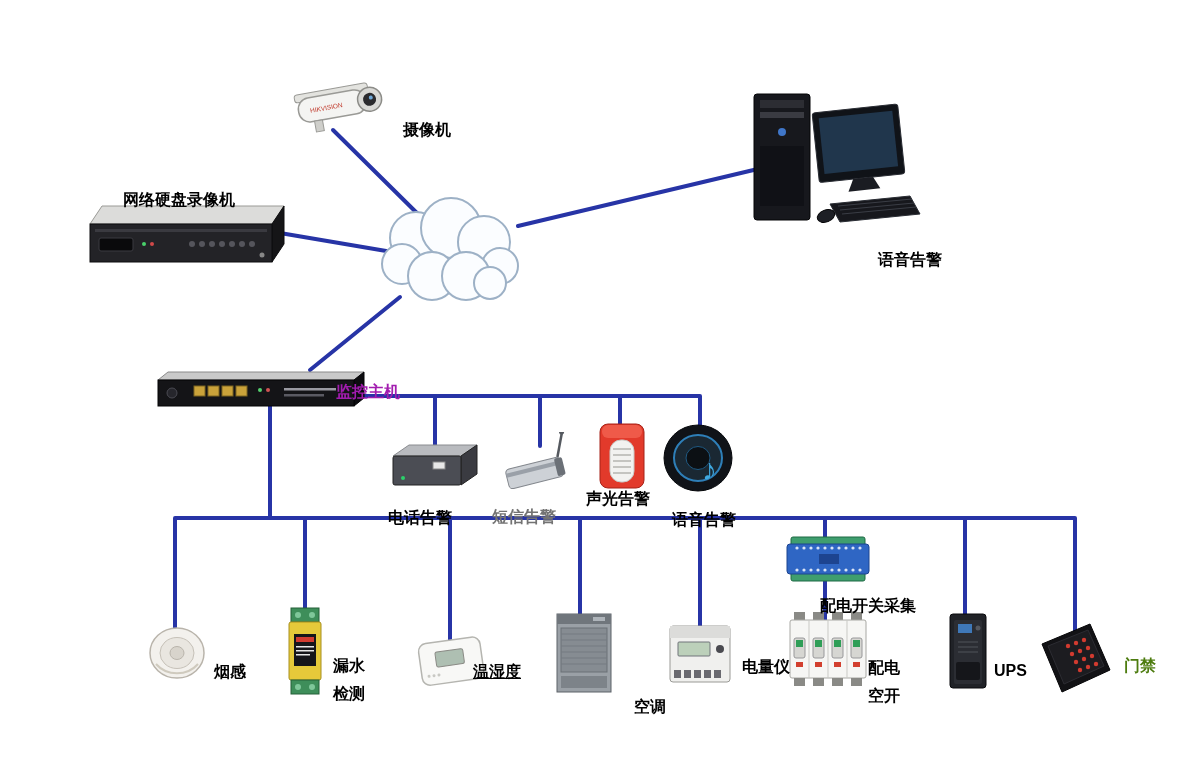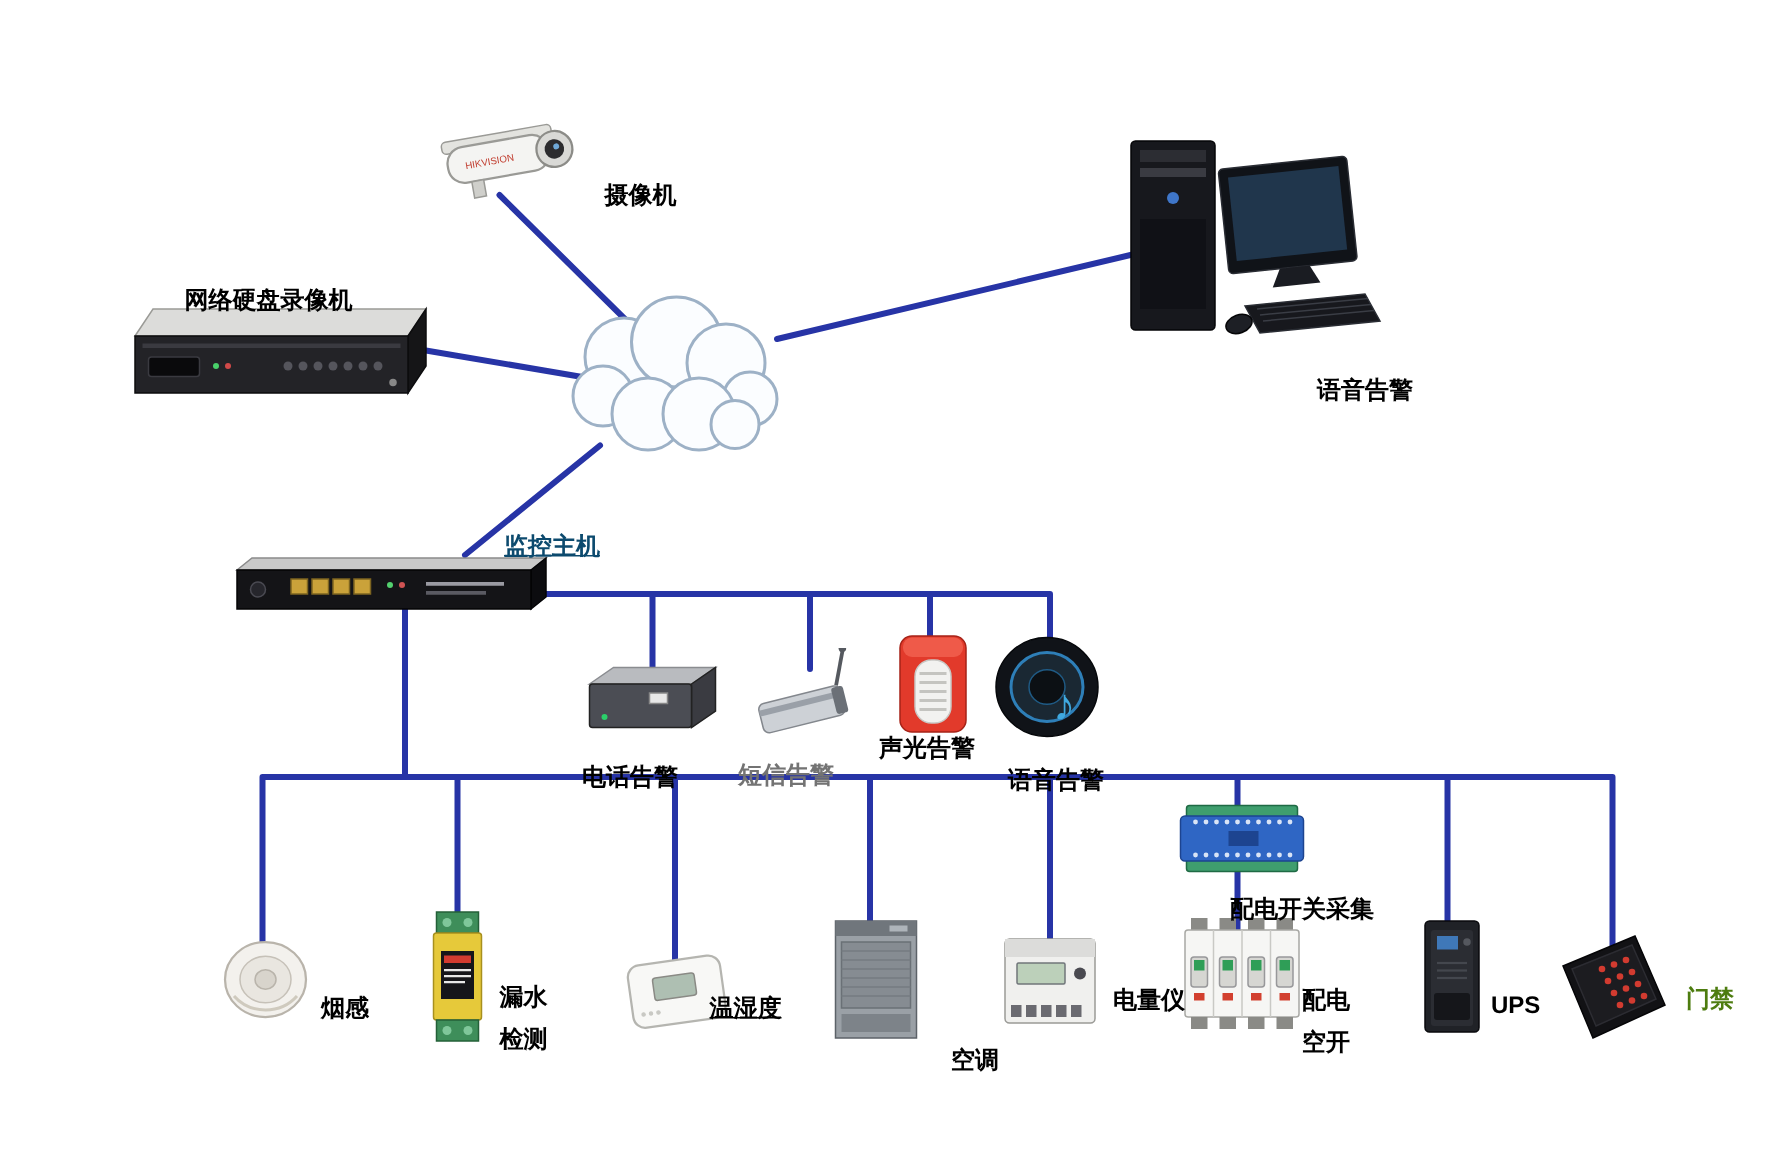--- a/index.html
+++ b/index.html
@@ -349,21 +349,21 @@
         <circle cx="46" cy="50" r="2.2"></circle>
           <circle cx="54" cy="47" r="2.2"></circle>
           <circle cx="62" cy="44" r="2.2"></circle>
       </g>
     </svg>
   </div>
 
   <div class="label" style="left: 403px; top: 102px; color: rgb(0, 0, 0);">摄像机</div>
   <div class="label" style="left: 123px; top: 172px; color: rgb(0, 0, 0); text-align: center;">网络硬盘录像机</div>
   <div class="label" style="left: 878px; top: 232px; color: rgb(0, 0, 0);">语音告警</div>
-  <div class="label" style="left: 336px; top: 336px; color: #0c4a6e; text-decoration: underline;">监控主机</div>
+  <div class="label" style="left: 336px; top: 364px; color: #a21caf;">监控主机</div>
   <div class="label" style="left: 388px; top: 490px; color: rgb(0, 0, 0);">电话告警</div>
   <div class="label" style="left: 492px; top: 489px; color: #737373;">短信告警</div>
   <div class="label" style="left: 586px; top: 471px; color: rgb(0, 0, 0);">声光告警</div>
   <div class="label" style="left: 672px; top: 492px; color: rgb(0, 0, 0);">语音告警</div>
   <div class="label" style="left: 214px; top: 644px; color: rgb(0, 0, 0);">烟感</div>
   <div class="label" style="left: 333px; top: 634px; color: rgb(0, 0, 0);">
     <span>漏水</span>
     <span>检测</span>
   </div>
   <div class="label" style="left: 473px; top: 644px; color: rgb(0, 0, 0); text-decoration: underline;">温湿度</div>

